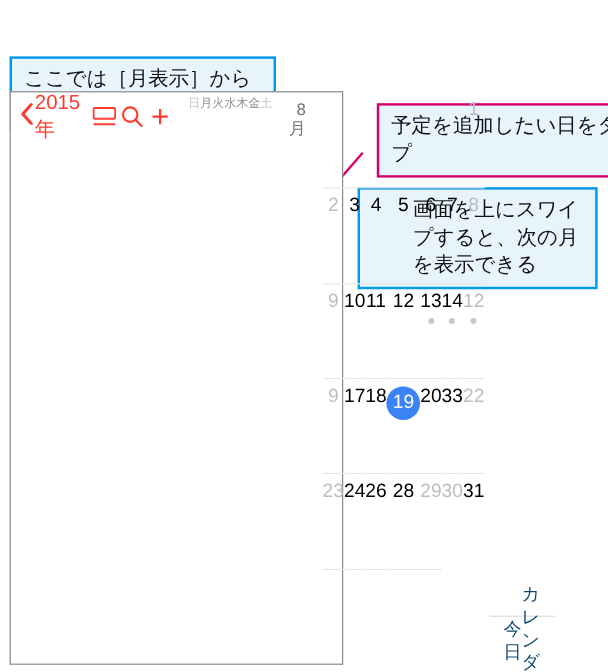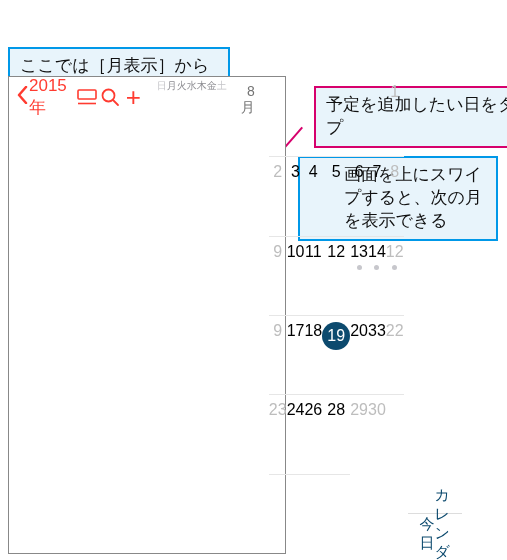--- a/index.html
+++ b/index.html
@@ -77,21 +77,21 @@
     justify-content: flex-start;
     padding-top: 6px;
     border-top: 1px solid #e6e6e6;
     font-size: 16px;
     color: #000;
     position: relative;
   }
   .cell.noborder { border-top: none; }
   .cell.dim { color: #bdbdbd; }
   .cell.today .num {
-    background: #0c4a6e;
+    background: #3b82f6;
     color: #fff;
     border-radius: 50%;
     width: 28px; height: 28px;
     display: flex; align-items: center; justify-content: center;
   }
   .dot {
     width: 5px; height: 5px;
     border-radius: 50%;
     background: #c7c7cc;
     margin-top: 4px;
@@ -243,20 +243,23 @@
       </div>
       <div class="cell">
         <span class="num">28</span>
       </div>
       <div class="cell dim">
         <span class="num">29</span>
       </div>
       <div class="cell dim">
         <span class="num">30</span>
       </div>
+      <div class="cell">
+        <span class="num">31</span>
+      </div>
       <div class="cell"></div>
       <div class="cell"></div>
       <div class="cell"></div>
       <div class="cell"></div>
       <div class="cell"></div>
     </div>
 
   <div class="bottombar">
     <span>今日</span>
     <span>カレンダー</span>

